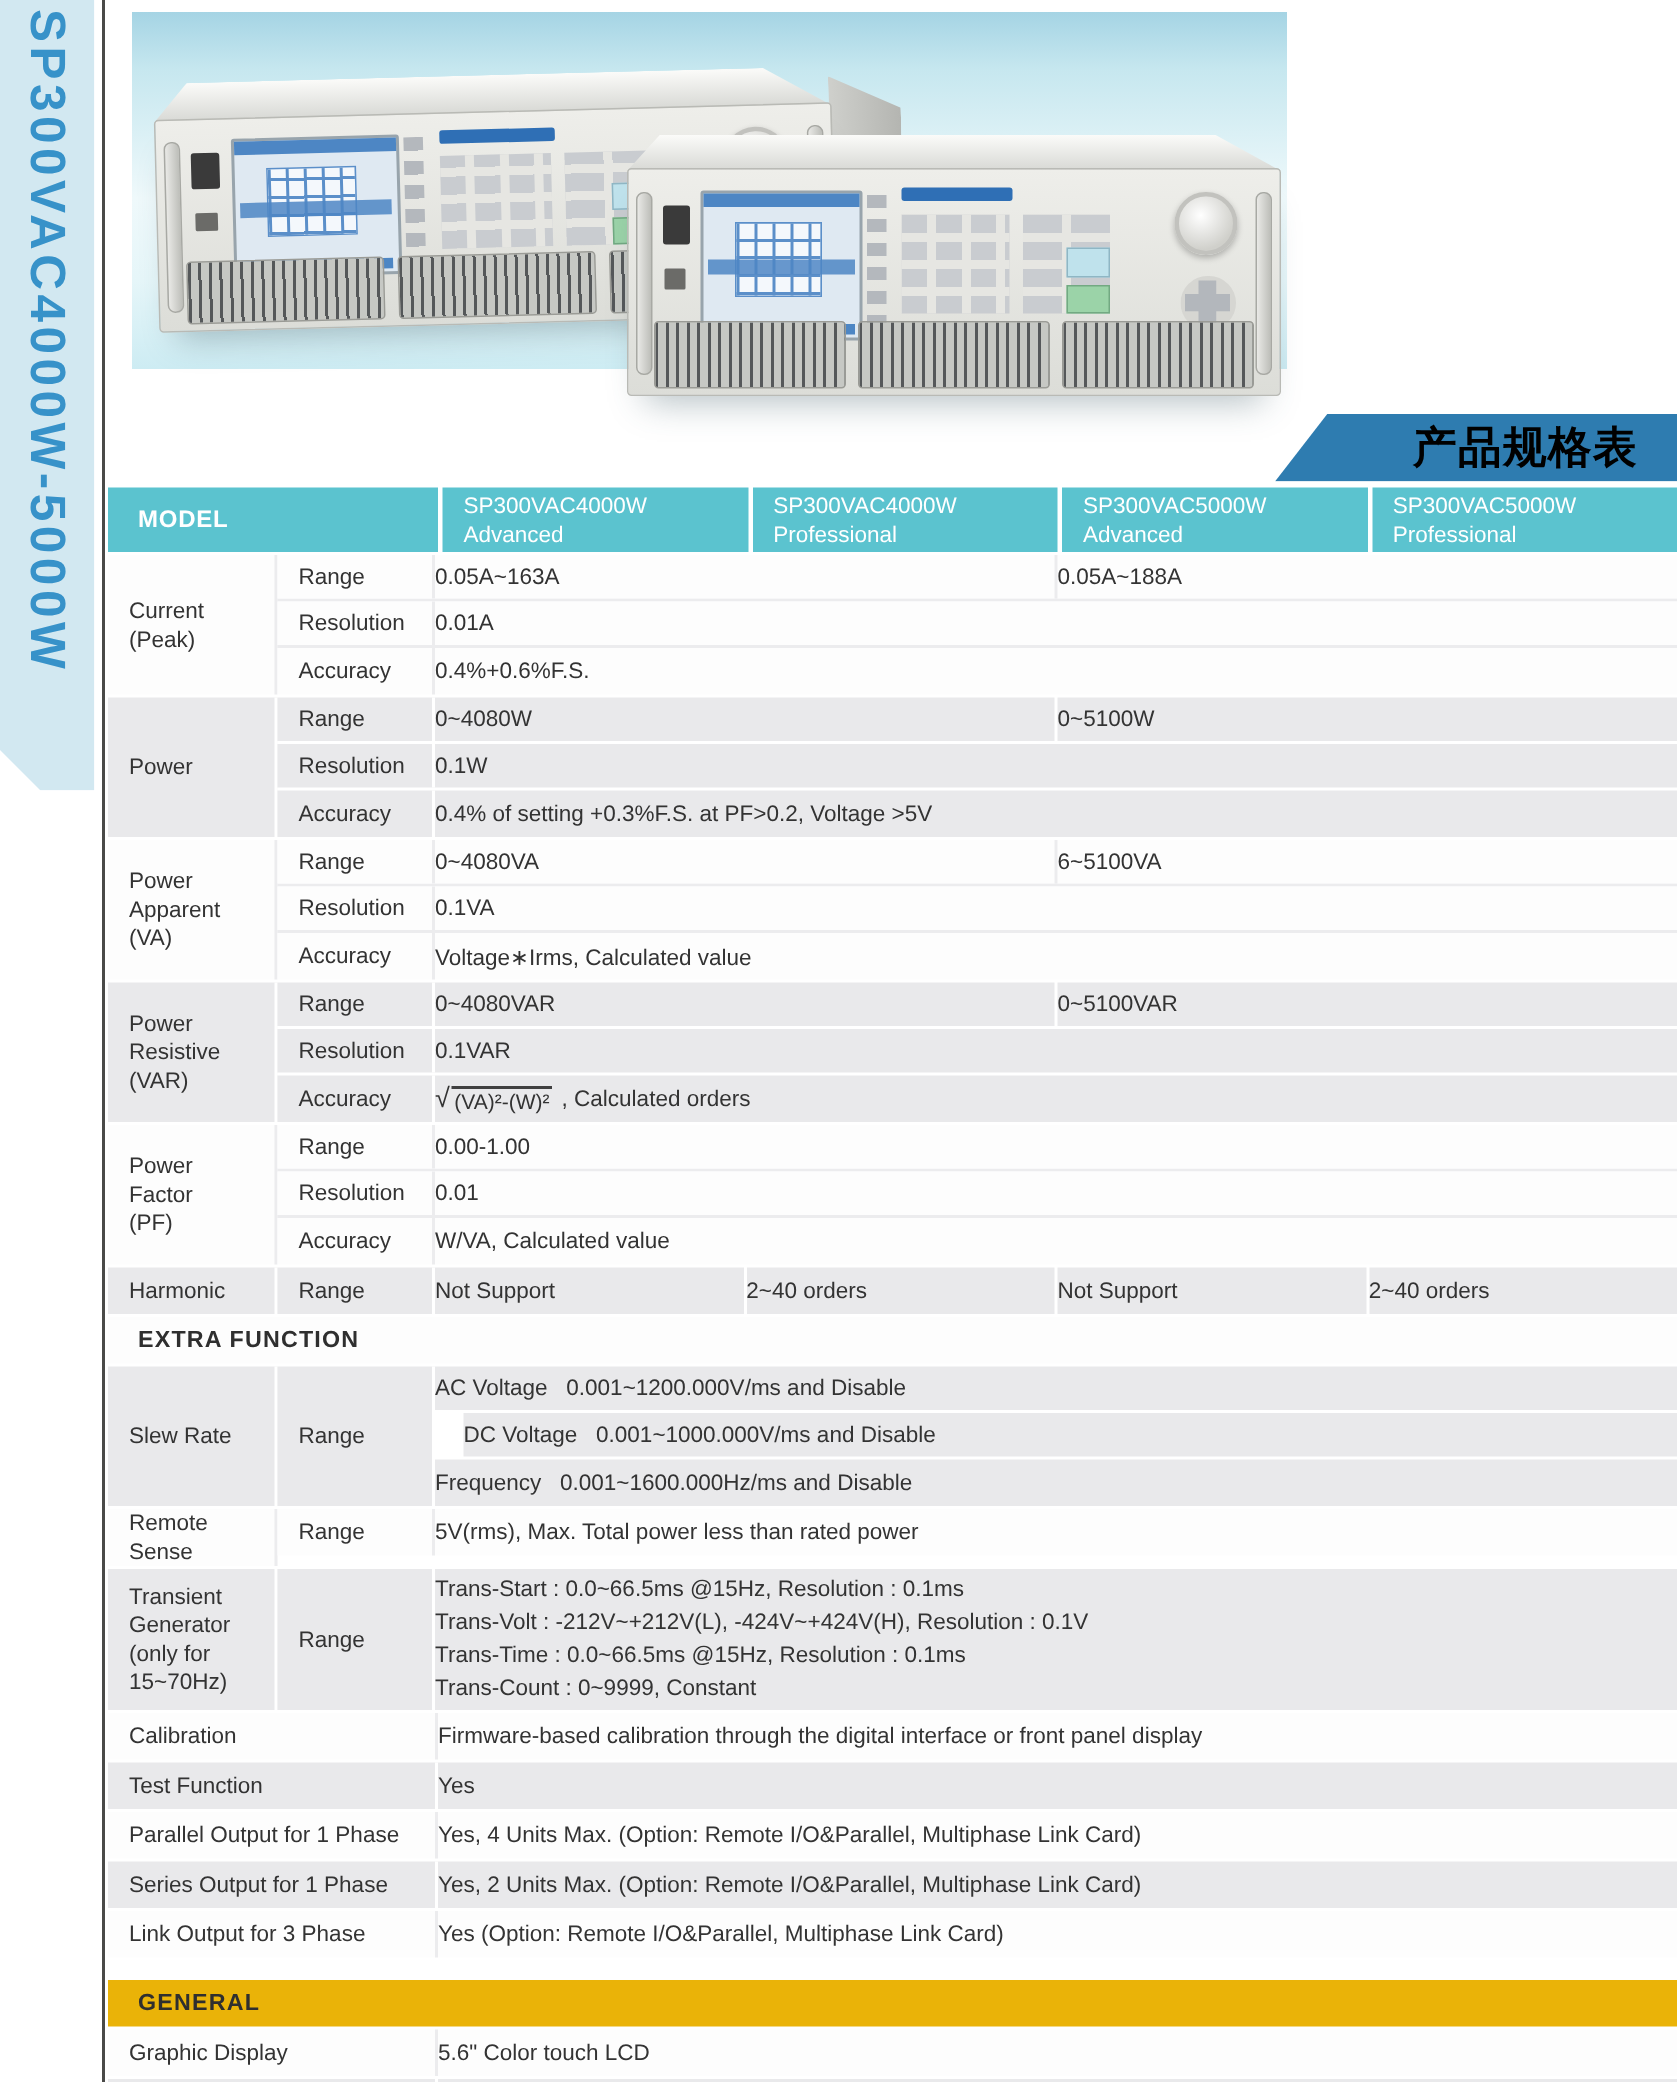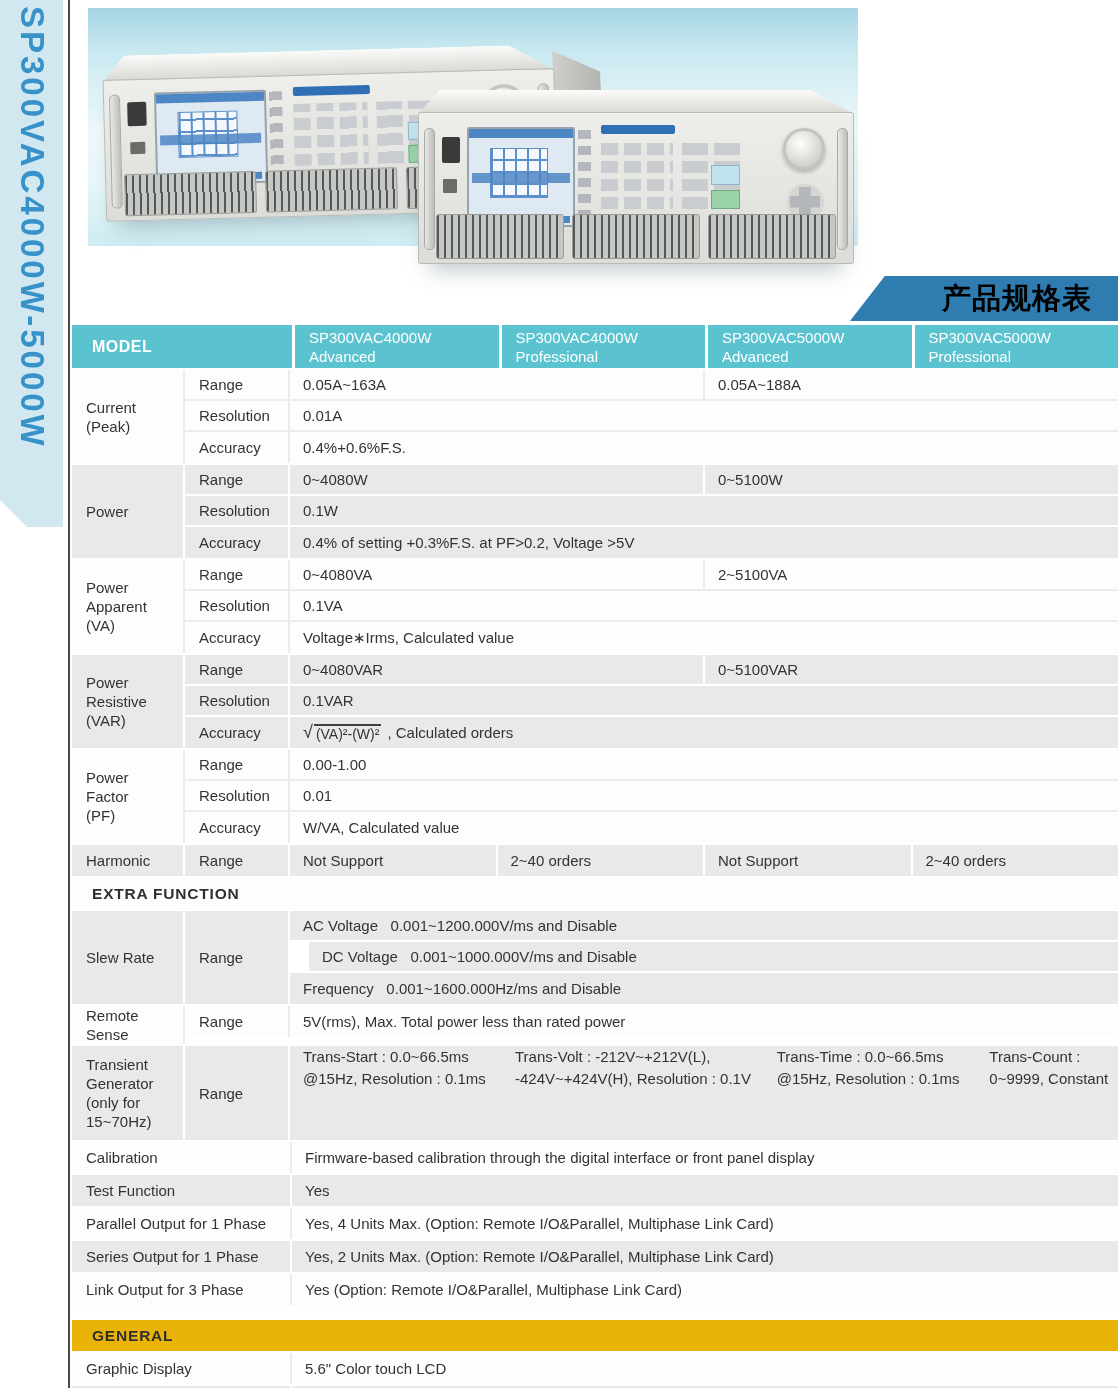--- a/index.html
+++ b/index.html
@@ -85,22 +85,22 @@
   .group.wide .glabel{width:220px;}
   .gsub{width:105px;box-sizing:border-box;display:flex;align-items:center;padding-left:14px;
         font-size:15px;border-right:2px solid var(--gap);}
   .grows{flex:1;display:flex;flex-direction:column;}
   .vrow{display:flex;height:31px;box-sizing:border-box;}
   .vrow:not(:last-child){border-bottom:2px solid var(--gap);}
   .vrow.tall{height:94px;}
   .rsub{width:105px;box-sizing:border-box;display:flex;align-items:center;padding-left:14px;
         font-size:15px;border-right:2px solid var(--gap);}
   .vals{flex:1;display:grid;grid-template-columns:repeat(4,1fr);column-gap:2px;background:var(--gap);}
-  .cell{display:flex;align-items:center;padding-left:13px;box-sizing:border-box;font-size:15px;}
-  .cell.multiline{flex-direction:row;align-items:flex-start;justify-content:center;line-height:22px;}
+  .cell{display:flex;align-items:center;box-sizing:border-box;font-size:15px;}
+  .cell.multiline{flex-direction:column;align-items:flex-start;justify-content:center;line-height:22px;}
   .f-rad{font-size:18px;margin-right:1px;}
   .f-expr{border-top:2px solid #404040;padding:0 2px;font-size:14px;}
   .f-suffix{margin-left:6px;}
   .section{height:31px;display:flex;align-items:center;padding-left:20px;box-sizing:border-box;
            font-weight:bold;font-size:15.5px;letter-spacing:.8px;margin-bottom:2px;color:#2f2f2f;}
   .section.white{background:#fdfdfd;}
   .section.gray{background:#eab308;margin-top:15px;}
 </style>
 </head>
 <body>
@@ -251,21 +251,21 @@
       </div>
       <div class="group white">
         <div class="glabel cellbg">Power
 Apparent
 (VA)</div>
         <div class="grows">
           <div class="vrow">
             <div class="rsub cellbg">Range</div>
             <div class="vals">
               <div class="cell cellbg" style="grid-column: span 2;">0~4080VA</div>
-              <div class="cell cellbg" style="grid-column: span 2;">2~5100VA</div>
+              <div class="cell cellbg" style="grid-column: span 2;">6~5100VA</div>
             </div>
           </div>
           <div class="vrow">
             <div class="rsub cellbg">Resolution</div>
             <div class="vals">
               <div class="cell cellbg" style="grid-column: span 4;">0.1VA</div>
             </div>
           </div>
           <div class="vrow">
             <div class="rsub cellbg">Accuracy</div>

